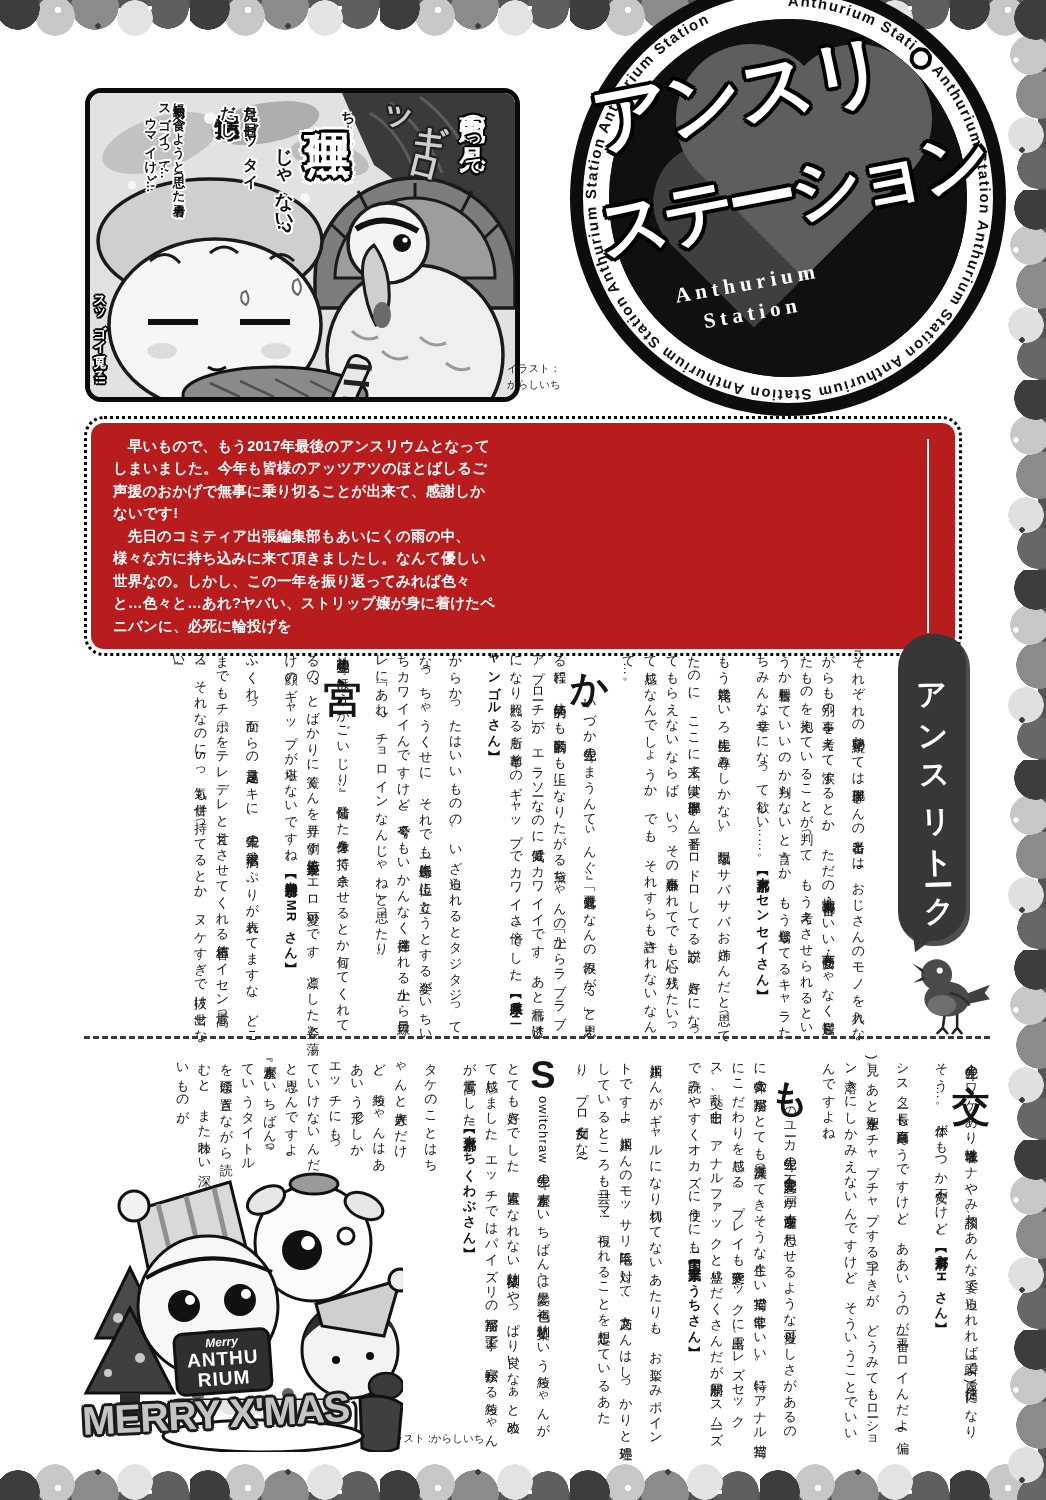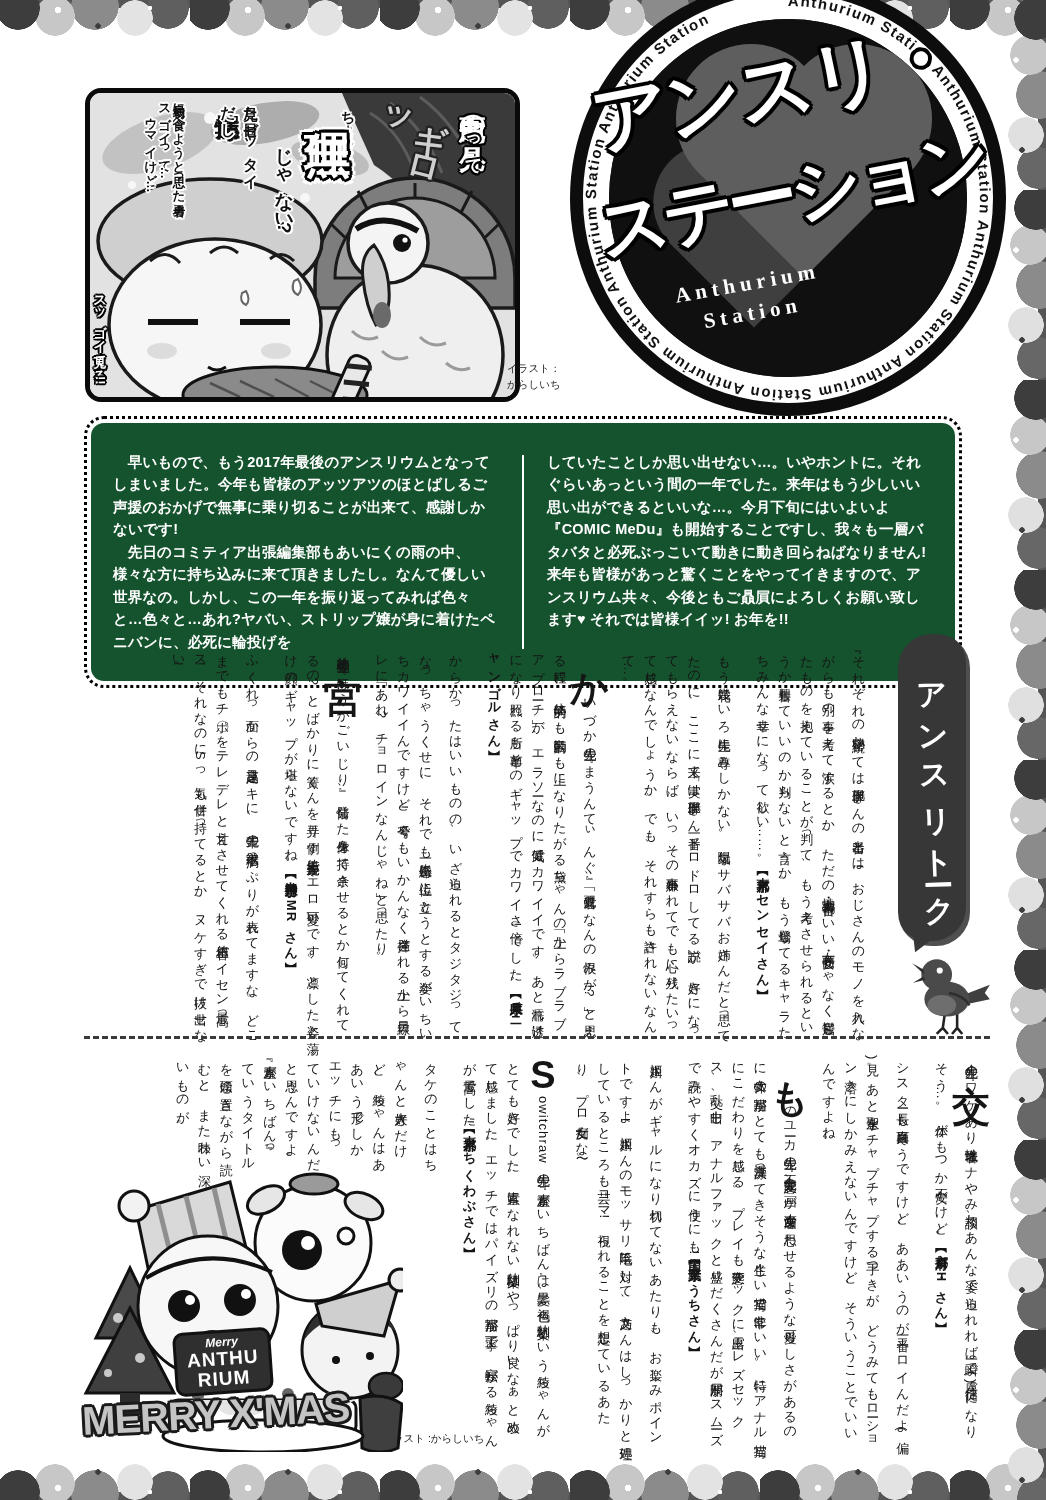--- a/index.html
+++ b/index.html
@@ -83,21 +83,21 @@
   .logo-jp{position:absolute;font-weight:900;color:#fff;white-space:nowrap;letter-spacing:-4px;
            text-shadow:4px 0 #000,-4px 0 #000,0 4px #000,0 -4px #000,3px 3px #000,-3px 3px #000,3px -3px #000,-3px -3px #000;}
   .logo-jp1{left:20px;top:58px;font-size:76px;transform:rotate(-11deg);}
   .logo-jp2{left:26px;top:168px;font-size:70px;transform:rotate(-11deg);letter-spacing:-6px;}
   .logo-en{position:absolute;left:60px;top:288px;width:240px;text-align:center;transform:rotate(-10deg);
            font-family:"Liberation Serif","DejaVu Serif",serif;font-weight:700;color:#fff;
            font-size:21px;letter-spacing:5px;line-height:1.45;}
 
   
   .edit-wrap{position:absolute;left:84px;top:416px;width:878px;border:3px dotted #000;border-radius:20px;padding:4px;box-sizing:border-box;}
-  .edit-box{background:#14532d;border-radius:13px;padding:28px 22px;display:flex;justify-content:space-between;}
+  .edit-box{background:#b91c1c;border-radius:13px;padding:12px 22px;display:flex;justify-content:space-between;}
   .edit-col{width:386px;color:#fff;font-weight:700;font-size:14.5px;line-height:1.55;letter-spacing:.2px;white-space:pre-line;}
   .edit-div{width:2px;background:#fff;margin:4px 4px;}
 
   
   .bubble{position:absolute;left:898px;top:634px;width:72px;height:312px;background:#373737;border-radius:34px;
           display:flex;align-items:center;justify-content:center;z-index:2;box-shadow:inset -4px -5px 0 rgba(255,255,255,.12);}
   .bubble::after{content:"";position:absolute;bottom:-22px;left:12px;border:15px solid transparent;border-top-color:#373737;
                  border-left-width:5px;border-right-width:13px;transform:rotate(12deg);}
   .bubble span{writing-mode:vertical-rl;text-orientation:upright;color:#fff;font-weight:900;font-size:30px;letter-spacing:7px;transform:rotate(-2deg);}
   .bird{position:absolute;left:906px;top:950px;z-index:2;}
@@ -204,21 +204,20 @@
     <div class="logo-en">
       <span>Anthurium</span><br><span>Station</span>
     </div>
   </div>
 
   <div class="edit-wrap">
     <div class="edit-box">
       <div class="edit-col">　早いもので、もう2017年最後のアンスリウムとなってしまいました。今年も皆様のアッツアツのほとばしるご声援のおかげで無事に乗り切ることが出来て、感謝しかないです!
 　先日のコミティア出張編集部もあいにくの雨の中、様々な方に持ち込みに来て頂きましたし。なんて優しい世界なの。しかし、この一年を振り返ってみれば色々と…色々と…あれ?ヤバい、ストリップ嬢が身に着けたペニバンに、必死に輪投げを</div>
       <div class="edit-div"></div>
-      <div class="edit-col">していたことしか思い出せない…。いやホントに。それぐらいあっという間の一年でした。来年はもう少しいい思い出ができるといいな…。今月下旬にはいよいよ『COMIC MeDu』も開始することですし、我々も一層バタバタと必死ぶっこいて動きに動き回らねばなりません! 来年も皆様があっと驚くことをやってイきますので、アンスリウム共々、今後ともご贔屓によろしくお願い致します♥ それでは皆様イイッ! お年を!!</div>
     </div>
   </div>
 
   <div class="bubble">
     <span>アンスリトーク</span>
   </div>
   <svg class="bird" width="90" height="86" viewBox="0 0 80 84">
     <path d="M34,62 L32,76 M32,76 L26,82 M32,76 L37,82 M46,62 L46,76 M46,76 L41,82 M46,76 L51,82" stroke="#222" stroke-width="2.5" fill="none"></path>
     <path d="M52,44 L78,34 L73,42 L78,48 L55,53 Z" fill="#3f3f3f"></path>
     <ellipse cx="36" cy="48" rx="22" ry="17" fill="#4a4a4a"></ellipse>

